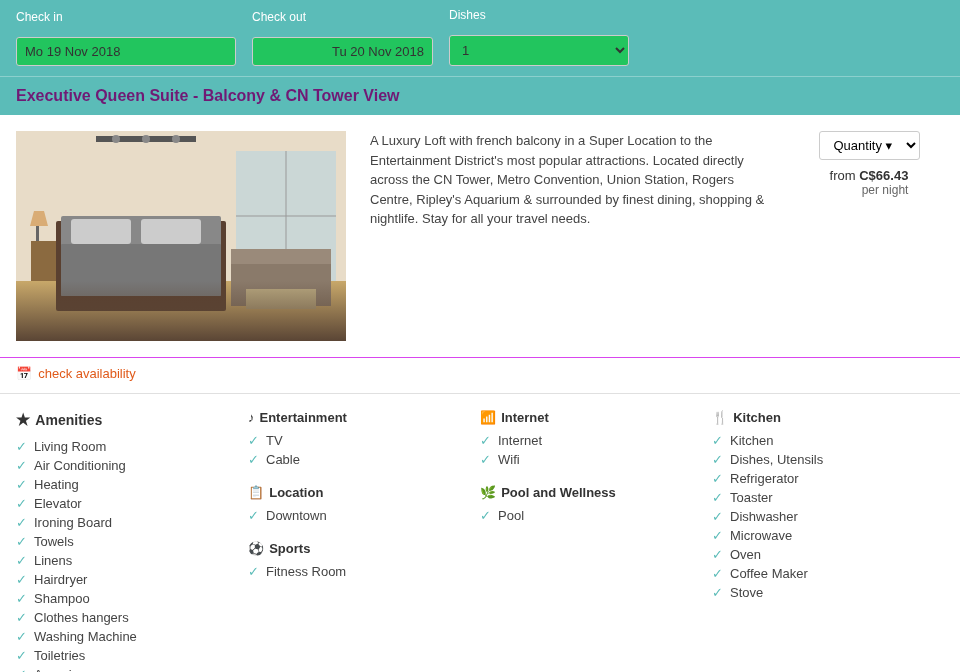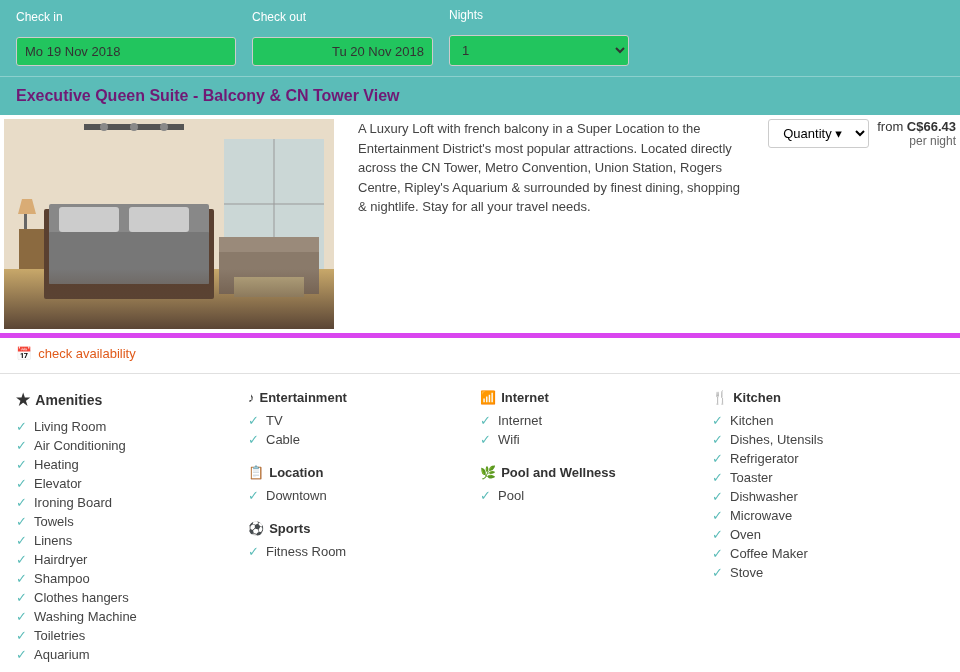--- a/index.html
+++ b/index.html
@@ -38,23 +38,23 @@
     }
     .room-title-bar h2 {
       color: #701a75;
       font-size: 16px;
       font-weight: bold;
     }
 
     
     .room-content {
       display: flex;
-      padding: 4px;
+      padding: 16px;
       gap: 16px;
-      border-bottom: 5px solid #d946ef;
+      border-bottom: 1px solid #d946ef;
     }
     
     .room-img-fake {
       width: 330px;
       height: 210px;
       background: linear-gradient(160deg, #d4c4a0 0%, #c9b48a 20%, #b89e72 40%, #8b7050 70%, #6b5540 100%);
       position: relative;
     }
     .room-img-fake::before {
       content: '';
@@ -67,22 +67,22 @@
       flex: 1;
       padding: 0 8px;
       font-size: 13px;
       line-height: 1.5;
       color: #444;
     }
     .room-pricing {
       min-width: 150px;
       text-align: right;
       display: flex;
-      flex-direction: row;
-      align-items: flex-start;
+      flex-direction: column;
+      align-items: center;
       gap: 8px;
     }
     .quantity-select {
       border: 1px solid #ccc;
       padding: 5px 10px;
       font-size: 13px;
       border-radius: 3px;
       cursor: pointer;
       background: #fff;
       appearance: auto;
@@ -161,21 +161,21 @@
 <div class="booking-bar">
   <div class="booking-field check-in-field">
     <label>Check in</label>
     <input type="text" value="Mo 19 Nov 2018" style="">
   </div>
   <div class="booking-field check-out-field">
     <label>Check out</label>
     <input type="text" value="Tu 20 Nov 2018" style="">
   </div>
   <div class="booking-field nights-field">
-    <label>Nights</label>
+    <label>Dishes</label>
     <select>
       <option>1</option>
       <option>2</option>
       <option>3</option>
     </select>
   </div>
 </div>
 
 <div class="room-title-bar">
   <h2>Executive Queen Suite - Balcony &amp; CN Tower View</h2>

